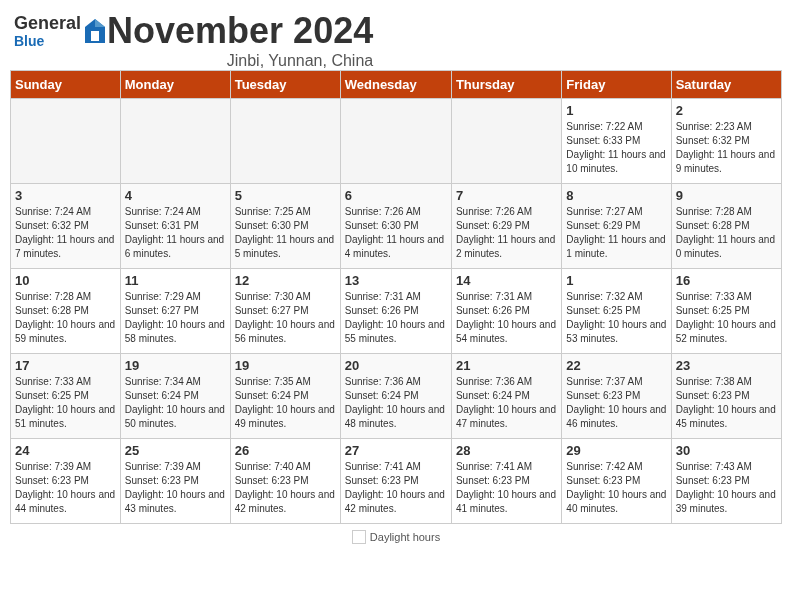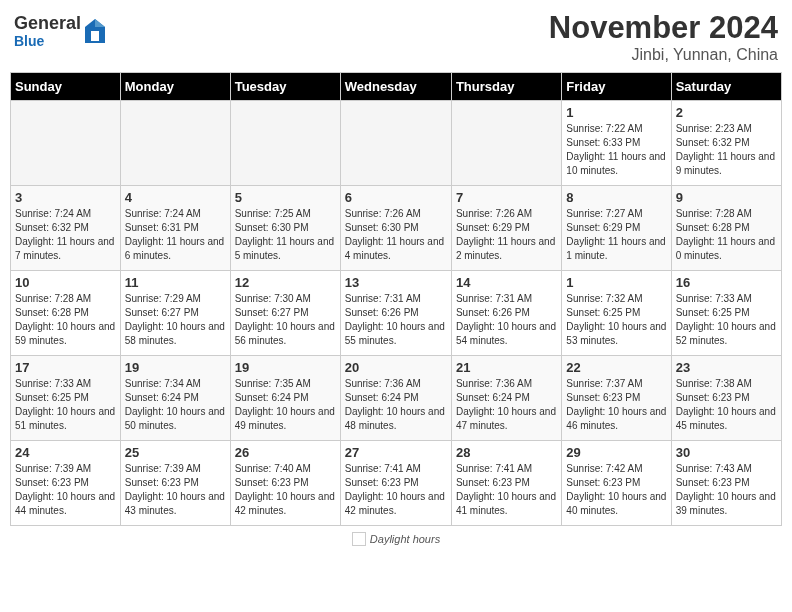--- a/index.html
+++ b/index.html
@@ -5,23 +5,22 @@
     * { box-sizing: border-box; margin: 0; padding: 0; }
     body {
       font-family: Arial, sans-serif;
       background: #fff;
       width: 792px;
       min-height: 612px;
       padding: 10px;
     }
     .header {
       display: flex;
-      justify-content: space-between;
       align-items: flex-start;
-      margin-bottom: 8px;
+      margin-bottom: 0;
       padding: 0 4px;
     }
     .logo {
       display: flex;
       align-items: center;
       margin-top: 4px;
     }
     .logo-text {
       display: flex;
       flex-direction: column;
@@ -30,34 +29,34 @@
     .logo-icon {
       width: 24px;
       height: 28px;
       margin-left: 2px;
       margin-bottom: 2px;
     }
     .title-block {
       text-align: right;
     }
     .month-title {
-      font-size: 31px;
+      font-size: 36px;
       font-weight: bold;
       color: #333;
     }
     .location {
       font-size: 16px;
       color: #555;
     }
     .calendar {
       width: 100%;
       border-collapse: collapse;
     }
     .calendar th {
-      background-color: #000000;
+      background-color: #c2410c;
       color: #fff;
       font-size: 13px;
       font-weight: bold;
       padding: 6px 4px;
       border: 1px solid #ccc;
       text-align: left;
     }
     .calendar td {
       border: 1px solid #ccc;
       vertical-align: top;
@@ -86,21 +85,20 @@
       color: #333;
     }
     .footer {
       display: flex;
       justify-content: center;
       align-items: center;
       margin-top: 6px;
       font-size: 11px;
       color: #555;
       gap: 20px;
-      font-style: italic;
     }
     .legend-item {
       display: flex;
       align-items: center;
       gap: 4px;
     }
     .legend-box {
       width: 14px;
       height: 14px;
       border: 1px solid #ccc;

